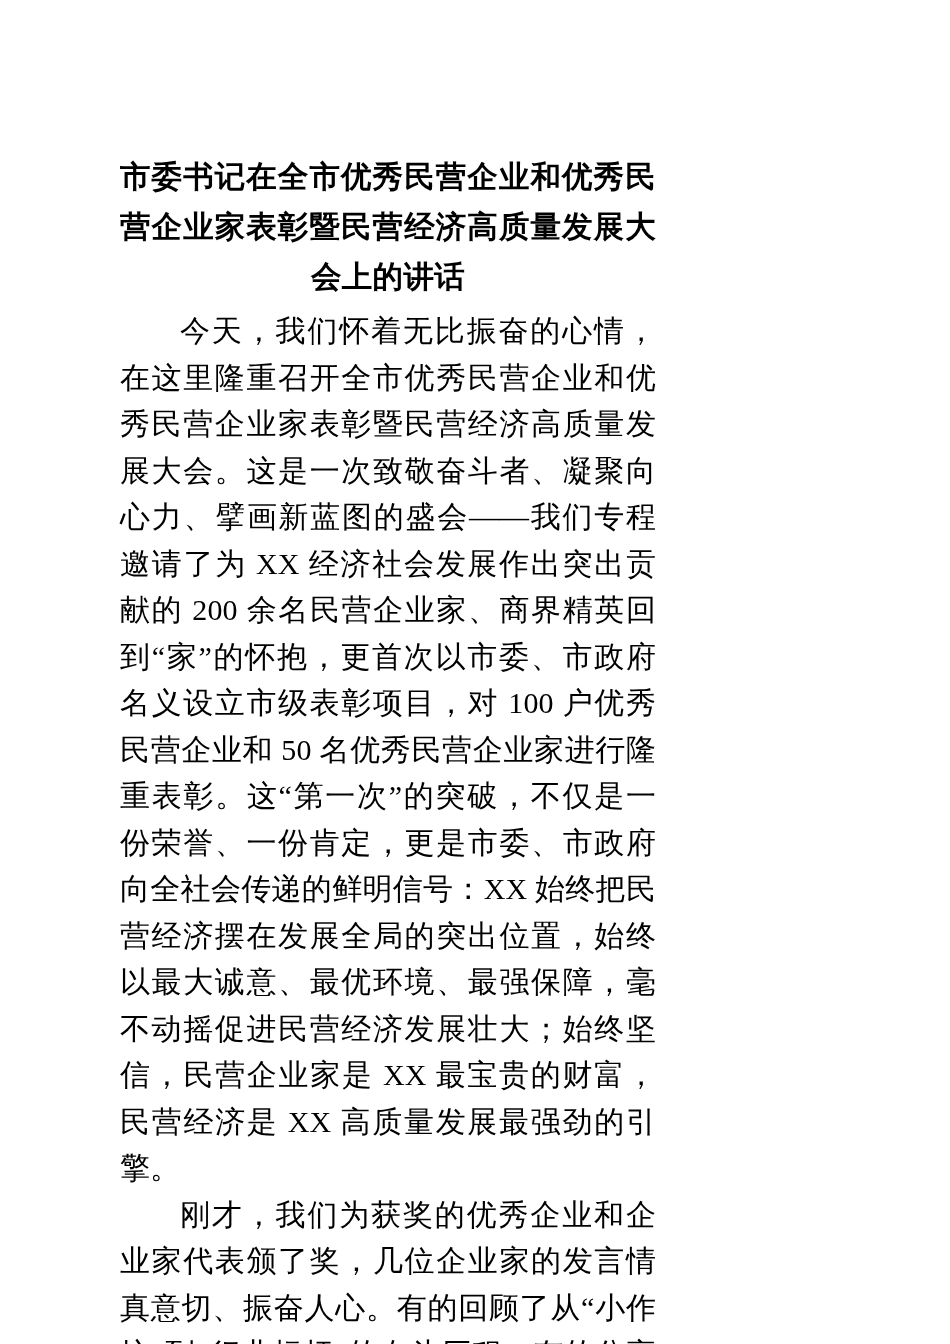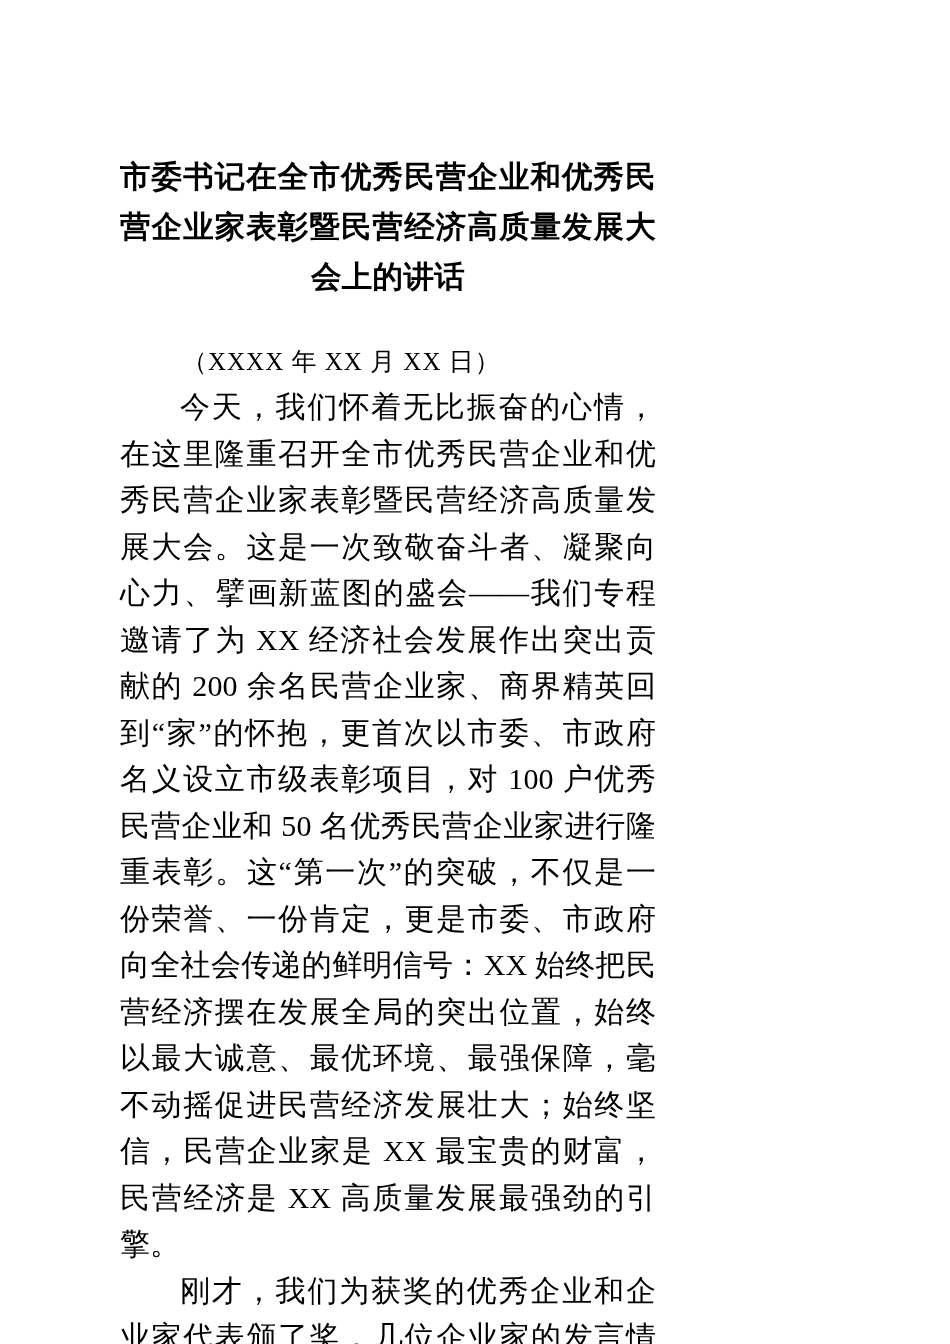--- a/index.html
+++ b/index.html
@@ -53,20 +53,19 @@
     letter-spacing: 0.1px;
   }
 </style>
 </head>
 <body>
 
 <div class="page">
 
   <h1 class="doc-title">市委书记在全市优秀民营企业和优秀民营企业家表彰暨民营经济高质量发展大会上的讲话</h1>
 
-  <p class="doc-date">（XXXX 年 XX 月 XX 日）</p>
 
 
   <p class="para">今天，我们怀着无比振奋的心情，在这里隆重召开全市优秀民营企业和优秀民营企业家表彰暨民营经济高质量发展大会。这是一次致敬奋斗者、凝聚向心力、擘画新蓝图的盛会——我们专程邀请了为 XX 经济社会发展作出突出贡献的 200 余名民营企业家、商界精英回到“家”的怀抱，更首次以市委、市政府名义设立市级表彰项目，对 100 户优秀民营企业和 50 名优秀民营企业家进行隆重表彰。这“第一次”的突破，不仅是一份荣誉、一份肯定，更是市委、市政府向全社会传递的鲜明信号：XX 始终把民营经济摆在发展全局的突出位置，始终以最大诚意、最优环境、最强保障，毫不动摇促进民营经济发展壮大；始终坚信，民营企业家是 XX 最宝贵的财富，民营经济是 XX 高质量发展最强劲的引擎。</p>
 
   <p class="para">刚才，我们为获奖的优秀企业和企业家代表颁了奖，几位企业家的发言情真意切、振奋人心。有的回顾了从“小作坊”到“行业标杆”的奋斗历程，有的分享了扎根实业、创新突破的探索经验，有的畅谈了融入区域发展、拓展市场的雄心壮志。听着大家的讲述，民营经济的韧，XX 民营经济的韧</p>
 
 </div>
 
 </body></html>

